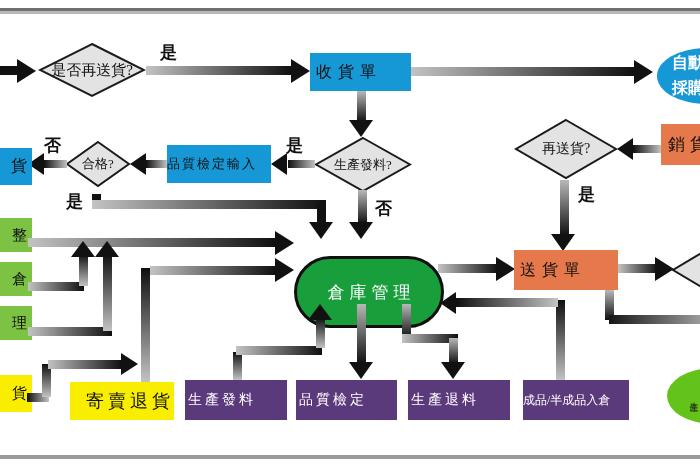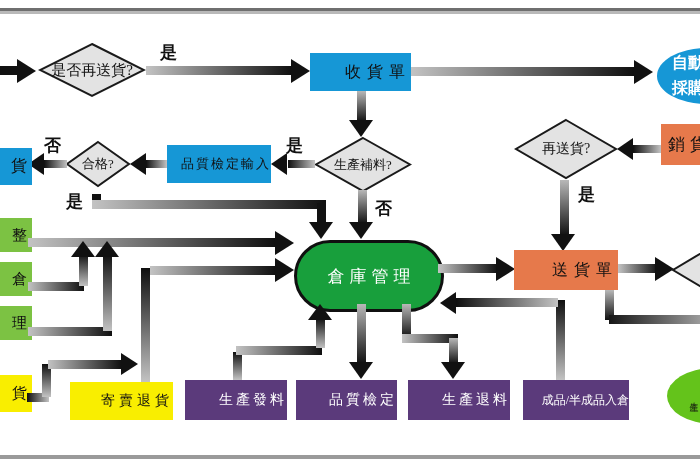--- a/index.html
+++ b/index.html
@@ -8,21 +8,21 @@
     --diamond-fill:#e3e3e3; --line-dark:#111111;
   }
   html,body{margin:0;padding:0;background:#fff;}
   #stage{
     position:relative;width:700px;height:470px;background:#ffffff;
     overflow:hidden;font-family:"Liberation Serif","DejaVu Serif",serif;
   }
   .abs{position:absolute;}
   
   .node{
-    position:absolute;display:flex;align-items:center;justify-content:flex-end;
+    position:absolute;display:flex;align-items:center;justify-content:flex-start;
     color:#111;font-size:16px;white-space:nowrap;
   }
   .blue{background:var(--blue);}
   .orangebg{background:var(--orange);}
   .greenlight{background:var(--green-light);}
   .yellowbg{background:var(--yellow);}
   .purplebg{background:var(--purple);color:#fff;}
   .cutleft{justify-content:flex-end;padding-right:5px;}
   
   .stadium{
@@ -93,21 +93,21 @@
     </div>
   </div>
 
   <div class="ln gd" style="left:357px;top:91px;width:9px;height:31px;"></div>
   <div class="ah ad" style="left:349px;top:120px;"></div>
 
   <div class="diamond" style="left:314px;top:136px;width:98px;height:57px;">
     <svg width="98" height="57">
         <polygon points="49,2 96,28.5 49,55 2,28.5" fill="var(--diamond-fill)" stroke="#1a1a1a" stroke-width="2"></polygon>
       </svg>
-    <div class="dlabel" style="font-size:13px;">生產補料?</div>
+    <div class="dlabel" style="font-size:13px;">生產發料?</div>
   </div>
   <div class="elbl" style="left:286px;top:134px;">是</div>
   <div class="elbl" style="left:375px;top:197px;">否</div>
 
   <div class="ln gl" style="left:288px;top:160px;width:27px;height:8px;"></div>
   <div class="ah al" style="left:271px;top:153px;"></div>
 
   <div class="node blue" style="left:167px;top:145px;width:104px;height:38px;font-size:13px;letter-spacing:2px;">
     <span>品質檢定輸入</span>
   </div>
@@ -150,21 +150,21 @@
     <svg width="104" height="62">
         <polygon points="52,2 102,31 52,60 2,31" fill="var(--diamond-fill)" stroke="#1a1a1a" stroke-width="2"></polygon>
       </svg>
     <div class="dlabel" style="font-size:14px;">再送貨?</div>
   </div>
   <div class="elbl" style="left:578px;top:183px;">是</div>
 
   <div class="ln gd" style="left:560px;top:180px;width:9px;height:56px;"></div>
   <div class="ah ad" style="left:551px;top:234px;"></div>
 
-  <div class="stadium" style="left:294px;top:240px;width:144px;height:66px;">
+  <div class="stadium" style="left:294px;top:256px;width:144px;height:66px;">
     <span>倉庫管理</span>
   </div>
 
   <div class="node greenlight cutleft" style="left:-26px;top:218px;width:53px;height:34px;font-size:15px;">
     <span>整</span>
   </div>
   <div class="node greenlight cutleft" style="left:-26px;top:262px;width:53px;height:34px;font-size:15px;">
     <span>倉</span>
   </div>
   <div class="node greenlight cutleft" style="left:-26px;top:306px;width:53px;height:34px;font-size:15px;">
@@ -222,21 +222,21 @@
   <div class="ah au" style="left:308px;top:304px;"></div>
 
   <div class="ln gd" style="left:357px;top:304px;width:9px;height:60px;"></div>
   <div class="ah ad" style="left:349px;top:362px;"></div>
 
   <div class="ln gd" style="left:402px;top:304px;width:9px;height:34px;"></div>
   <div class="ln gr" style="left:402px;top:334px;width:56px;height:9px;"></div>
   <div class="ln gd" style="left:449px;top:338px;width:9px;height:26px;"></div>
   <div class="ah ad" style="left:441px;top:362px;"></div>
 
-  <div class="node yellowbg" style="left:70px;top:382px;width:103px;height:38px;font-size:14px;letter-spacing:4px;text-indent:4px;">
+  <div class="node yellowbg" style="left:70px;top:382px;width:92px;height:38px;font-size:18px;letter-spacing:4px;text-indent:4px;padding-left:12px;">
     <span>寄賣退貨</span>
   </div>
   <div class="node purplebg" style="left:185px;top:380px;width:102px;height:40px;font-size:14px;letter-spacing:3px;text-indent:3px;">
     <span>生產發料</span>
   </div>
   <div class="node purplebg" style="left:296px;top:380px;width:101px;height:40px;font-size:14px;letter-spacing:3px;text-indent:3px;">
     <span>品質檢定</span>
   </div>
   <div class="node purplebg" style="left:408px;top:380px;width:102px;height:40px;font-size:14px;letter-spacing:3px;text-indent:3px;">
     <span>生產退料</span>

